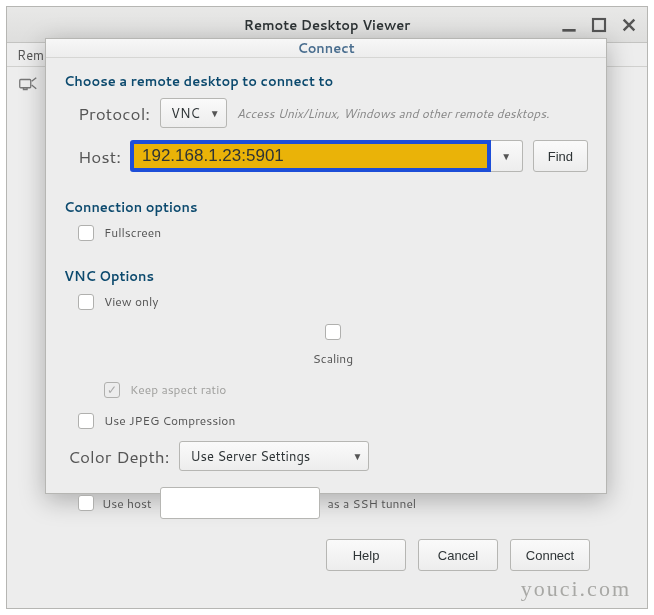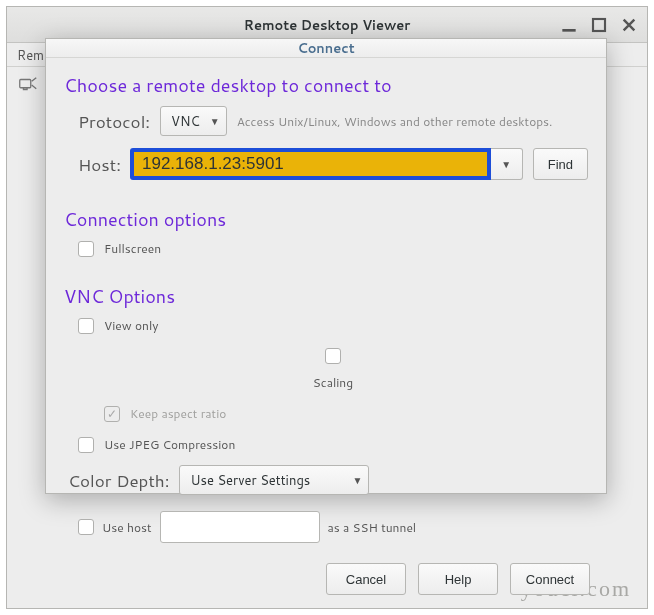--- a/index.html
+++ b/index.html
@@ -105,39 +105,40 @@
   font-size: 13px;
 }
 .dialog-body {
   flex: 1;
   padding: 14px 18px 10px 18px;
   display: flex;
   flex-direction: column;
   gap: 8px;
 }
 .section-heading {
-  font-weight: normal;
-  font-size: 18px;
-  color: #6d28d9;
+  font-weight: bold;
+  font-size: 13px;
+  color: #0c4a6e;
   margin-top: 6px;
 }
 .section-heading.first { margin-top: 0; }
 
 .row {
   display: flex;
   align-items: center;
   gap: 10px;
   margin-left: 14px;
 }
 .label {
   color: #555;
   font-size: 17px;
 }
 .hint {
   color: #888;
+  font-style: italic;
   font-size: 12px;
 }
 .combo {
   display: inline-flex;
   align-items: center;
   height: 30px;
   background: linear-gradient(#fafafa,#ededed);
   border: 1px solid #b6b6b3;
   border-radius: 3px;
   padding: 0 6px 0 10px;
@@ -348,17 +349,17 @@
 
     <div class="ssh-row">
       <div class="checkbox"></div>
       <span class="check-label">Use host</span>
       <input class="ssh-input" style="">
       <span class="check-label">as a SSH tunnel</span>
     </div>
 
   </div>
   <div class="dialog-actions">
+    <button class="btn">Help</button>
     <button class="btn">Cancel</button>
-    <button class="btn">Help</button>
     <button class="btn">Connect</button>
   </div>
 </div>
 
 </body></html>

